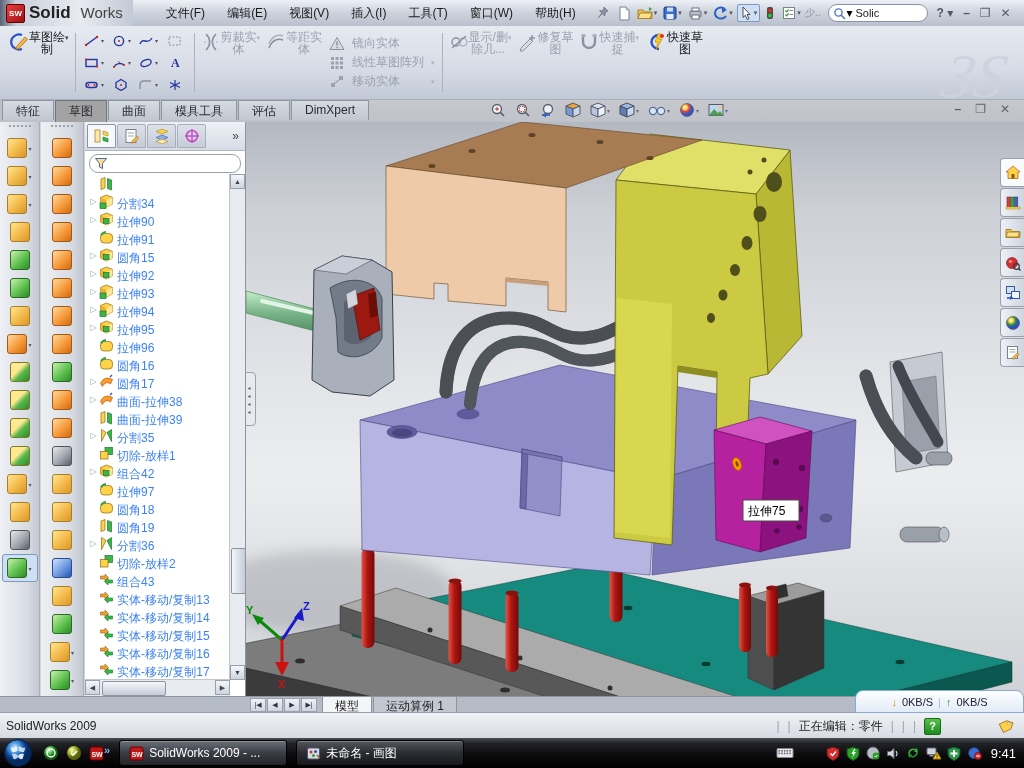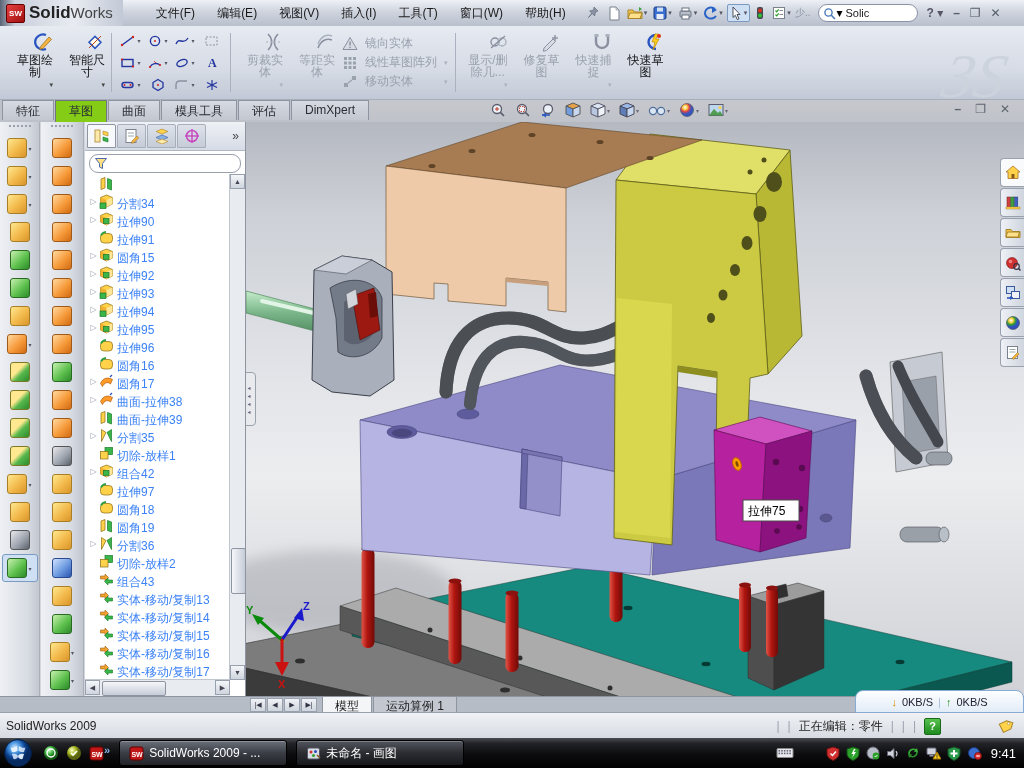--- a/index.html
+++ b/index.html
@@ -9,58 +9,58 @@
   
   .titlebar{position:absolute;left:0;top:0;width:1024px;height:26px;
     background:linear-gradient(180deg,#eef1f6 0%,#cfd4de 45%,#b9c0cd 100%);
     display:flex;align-items:center;border-bottom:1px solid #9aa1ae;}
   .logo{display:flex;align-items:center;gap:4px;padding:0 10px 0 6px;height:100%;
     background:linear-gradient(90deg,#5a6375 0%,#c9cfdb 12%,#e8ebf1 60%,#c2c9d6 100%);}
   .logo-cube{width:17px;height:17px;background:linear-gradient(135deg,#e84040,#a01010);
     color:#fff;font-size:8px;font-weight:bold;display:flex;align-items:center;justify-content:center;
     border:1px solid #600;border-radius:2px;}
   .logo-b{font-weight:bold;font-size:17px;color:#222;}
-  .logo-l{font-size:15px;color:#444;}
+  .logo-l{font-size:15px;color:#444;margin-left:10px;}
   .menus{display:flex;height:100%;align-items:center;margin-left:22px;}
   .menu-item{padding:0 11px;color:#1a1a1a;font-size:12px;height:100%;display:flex;align-items:center;cursor:default;}
   .qat{display:flex;align-items:center;gap:2px;margin-left:8px;}
   .qbtn{display:flex;align-items:center;padding:1px 2px;border-radius:2px;}
   .qbtn .da{font-size:7px;color:#556;margin-left:1px;}
   .qbtn.pressed{background:#cfe0f4;border:1px solid #7a9ac0;}
   .searchbox{display:flex;align-items:center;background:#fff;border:1px solid #8a94a8;
     border-radius:9px;height:16px;padding:0 8px 0 4px;margin-left:6px;width:86px;}
   .searchbox .sval{font-size:11px;color:#222;margin-left:3px;}
   .winbtns{display:flex;gap:10px;margin-left:10px;margin-right:8px;color:#555c68;font-size:12px;font-weight:bold;}
   .winbtns span{cursor:default;}
   .imetxt{color:#8a93a3;font-size:10px;}
   
   .cmdbar{position:absolute;left:0;top:26px;width:1024px;height:74px;
     background:linear-gradient(180deg,#e6eaf1 0%,#d6dbe5 60%,#c2c9d6 100%);
     border-bottom:1px solid #a8aeba;display:flex;align-items:stretch;padding:2px 0 2px 4px;box-sizing:border-box;}
-  .cmbtn{display:flex;flex-direction:column;align-items:flex-end;justify-content:flex-start;
+  .cmbtn{display:flex;flex-direction:row;align-items:flex-start;justify-content:flex-start;
     padding:3px 3px 1px;text-align:center;white-space:pre-line;line-height:12px;color:#14161a;min-width:46px;}
   .cmbtn .cmicon{height:22px;display:flex;align-items:center;justify-content:center;margin-bottom:1px;}
   .cmbtn .da{font-size:7px;color:#444;margin-top:1px;}
   .cmbtn.dis{color:#9aa2ae;}
   .cmbtn.dis .da{color:#aab2be;}
   .vsep{width:1px;background:#aab2c0;margin:5px 3px;}
   .skgrid{display:grid;grid-template-columns:repeat(4,27px);grid-auto-rows:22px;align-content:center;padding:0 2px;}
   .skcell{display:flex;align-items:center;justify-content:center;}
   .skcell .da{font-size:6px;color:#556;margin-left:1px;}
   .cmstack{display:flex;flex-direction:column;justify-content:center;gap:2px;padding:0 4px;}
   .cmrow{display:flex;align-items:center;gap:7px;color:#9aa2ae;height:17px;}
   .cmrow .da{font-size:7px;color:#aab2be;margin-left:auto;}
   .watermark{position:absolute;right:18px;top:20px;font-size:62px;font-style:italic;
     color:#cdd3dd;font-family:"Liberation Serif","DejaVu Serif",serif;transform:skewX(-12deg);line-height:60px;}
   
   .tabrow{position:absolute;left:0;top:100px;width:1024px;height:22px;background:#bcc1ca;}
   .rtabs{position:absolute;left:2px;top:0;display:flex;height:22px;}
   .rtab{padding:2px 13px 0;margin-right:1px;font-size:12px;color:#2a2d33;height:20px;box-sizing:border-box;
     background:linear-gradient(180deg,#d6dae2,#c2c7d0);border:1px solid #8f95a0;border-bottom:none;}
-  .rtab.active{background:#84cc16;font-weight:normal;border-color:#70767f;height:22px;}
+  .rtab.active{background:#a3a3a3;font-weight:normal;border-color:#70767f;height:22px;}
   .vp-topstrip{position:absolute;left:356px;top:0;width:668px;height:22px;
     background:linear-gradient(180deg,#c6c8ce,#bfc2c8);}
   .headsup{position:absolute;left:134px;top:2px;display:flex;gap:9px;align-items:center;opacity:.95;}
   .hubtn{display:flex;align-items:center;}
   .hubtn .da{font-size:6px;color:#667;margin-left:1px;}
   .vpwin{position:absolute;right:14px;top:2px;display:flex;gap:14px;color:#5e646e;font-weight:bold;font-size:12px;}
   
   .main{position:absolute;left:0;top:122px;width:1024px;height:574px;background:#d2d5da;}
   .toolcol{position:absolute;top:0;width:40px;height:574px;
     background:linear-gradient(90deg,#eef0f4 0%,#d8dce3 70%,#c2c7d0 100%);
@@ -274,28 +274,20 @@
 
   <div class="cmdbar">
     <div class="cmbtn">
       <span class="cmicon"><svg width="22" height="20" viewBox="0 0 22 20">
             <path d="M15 3 A8 7.5 0 1 0 15 17" fill="none" stroke="#2a55c0" stroke-width="2.2"></path>
             <path d="M10 14 L18 5 l2.6 2.4 -8.6 9 -3.4 1z" fill="#f2b544" stroke="#9a6a1a" stroke-width=".7"></path>
           </svg></span>
       <span>草图绘
 制</span><span class="da">▾</span>
     </div>
-    <div class="cmbtn">
-      <span class="cmicon"><svg width="20" height="20" viewBox="0 0 20 20">
-            <rect x="6" y="6" width="8.5" height="8.5" transform="rotate(45 10 10)" fill="#fffbe8" stroke="#2a55c0" stroke-width="1.5"></rect>
-            <line x1="4" y1="16" x2="16" y2="4" stroke="#c04010" stroke-width="1"></line>
-          </svg></span>
-      <span>智能尺
-寸</span><span class="da">▾</span>
-    </div>
     <div class="vsep"></div>
     <div class="skgrid">
         <div class="skcell">
           <span>
             <svg width="16" height="12" viewBox="0 0 16 12">
               <line x1="2" y1="10" x2="13" y2="2" stroke="#23359f" stroke-width="1.4"></line>
               <circle cx="2" cy="10" r="1.2" fill="#d02020"></circle>
               <circle cx="13" cy="2" r="1.2" fill="#d02020"></circle>
             </svg>
           </span>

